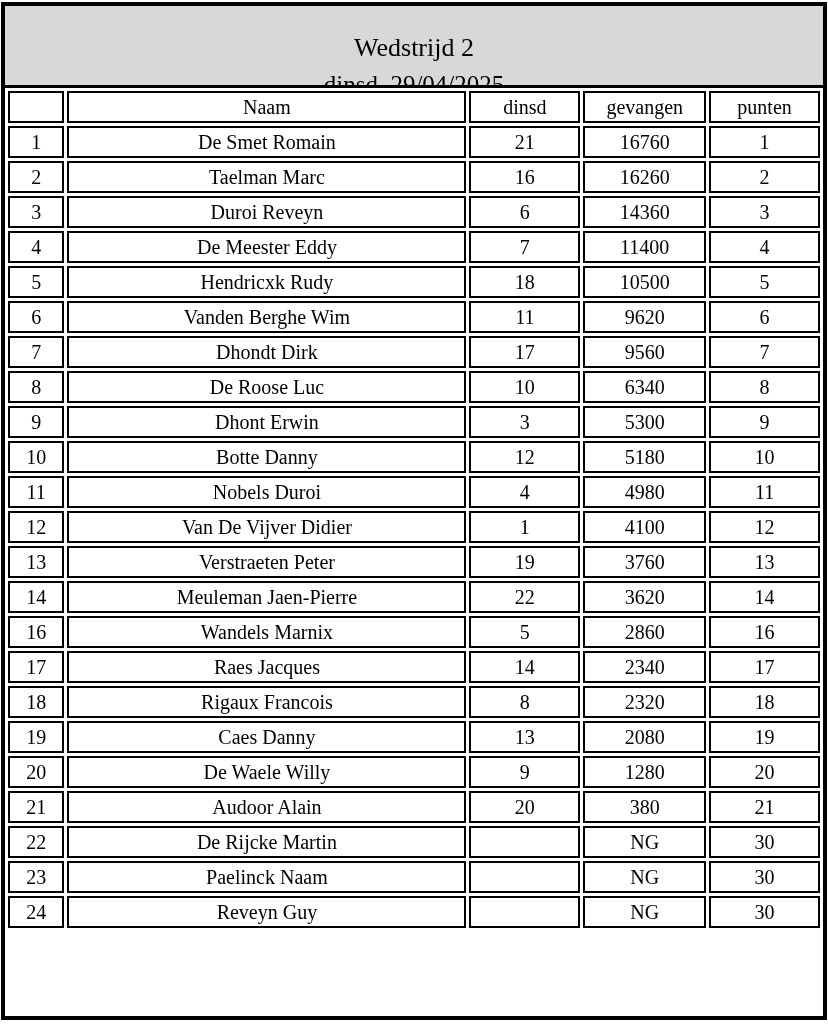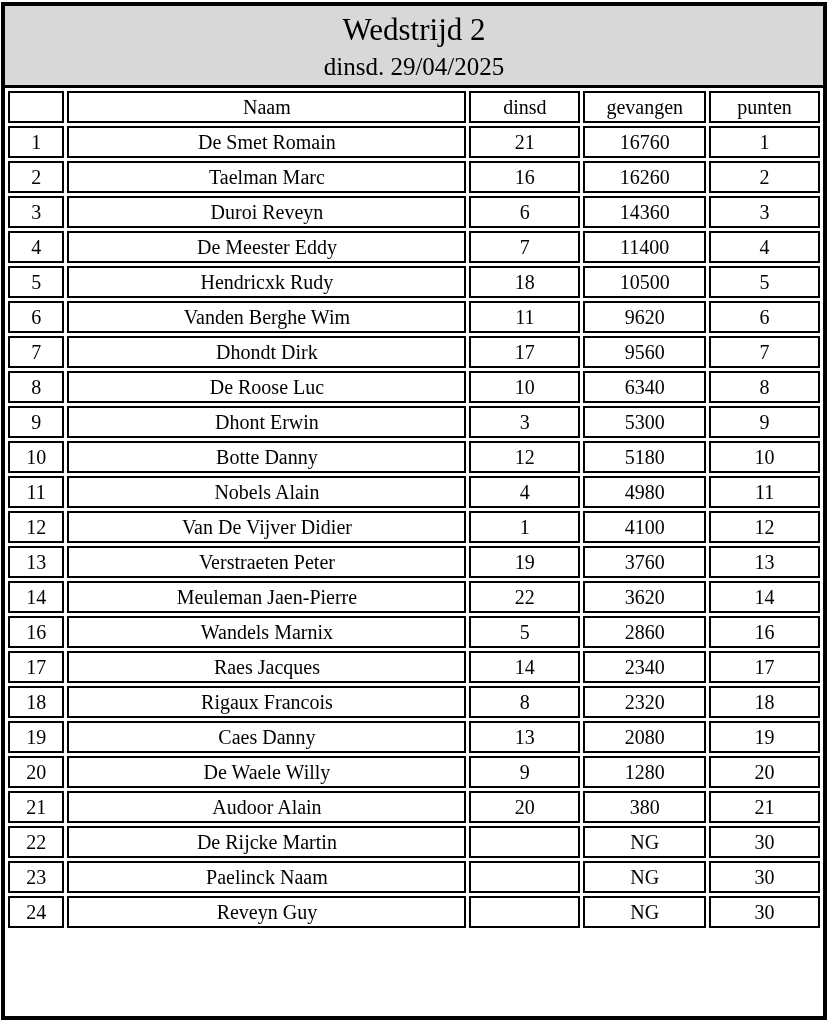--- a/index.html
+++ b/index.html
@@ -22,23 +22,23 @@
     box-sizing: content-box;
   }
   .title-box {
     height: 79px;
     background: #d8d8d8;
     border-bottom: 3px solid #000000;
     text-align: center;
     overflow: hidden;
   }
   .title-main {
-    font-size: 31px;
+    font-size: 26px;
     line-height: 44px;
-    margin-top: 2px;
+    margin-top: 20px;
     white-space: nowrap;
     text-align: center;
   }
   .title-date {
     font-size: 25px;
     line-height: 30px;
     white-space: nowrap;
   }
   table.results {
     width: 100%;
@@ -164,21 +164,21 @@
         </tr>
         <tr>
           <td>10</td>
           <td class="name-cell">Botte Danny</td>
           <td>12</td>
           <td class="caught-num">5180</td>
           <td>10</td>
         </tr>
         <tr>
           <td>11</td>
-          <td class="name-cell">Nobels Alain</td>
+          <td class="name-cell">Nobels Duroi</td>
           <td>4</td>
           <td class="caught-num">4980</td>
           <td>11</td>
         </tr>
         <tr>
           <td>12</td>
           <td class="name-cell">Van De Vijver Didier</td>
           <td>1</td>
           <td class="caught-num">4100</td>
           <td>12</td>

